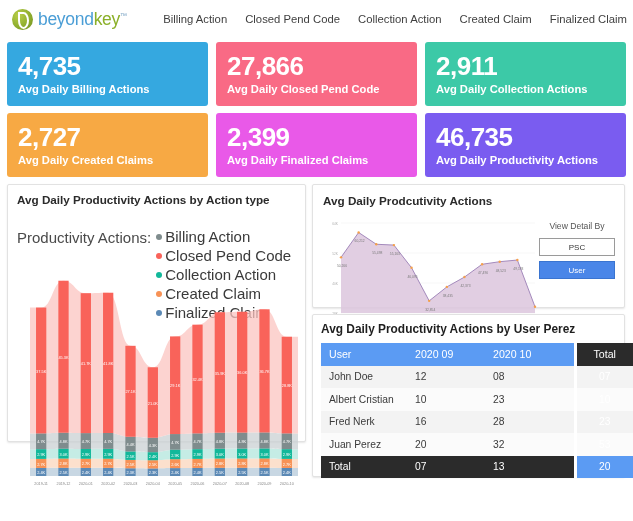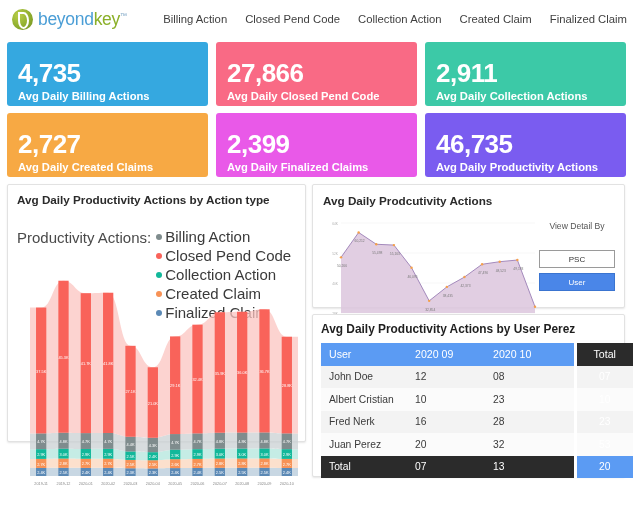--- a/index.html
+++ b/index.html
@@ -39,21 +39,21 @@
 
   
   .cards {
     display: grid;
     grid-template-columns: repeat(3, 1fr);
     gap: 7px 8px;
     padding: 4px 7px 0 7px;
   }
   .card {
     height: 64px; border-radius: 3px; color: #fff;
-    padding: 16px 11px 0 11px; overflow: hidden;
+    padding: 9px 11px 0 11px; overflow: hidden;
   }
   .card-value {
     font-size: 26px; font-weight: bold; line-height: 30px; letter-spacing: -0.5px;
   }
   .card-label { font-size: 11.2px; font-weight: bold; line-height: 16px; }
 
   
   .panels { display: flex; gap: 6px; padding: 7px 7px 6px 7px; }
   .panel {
     background: #fff; border: 1px solid #e2e2e2; border-radius: 2px;
@@ -78,21 +78,21 @@
 
   
   .stack-chart { position: absolute; left: 6px; top: 78px; width: 288px; height: 235px; }
 
   
   .line-chart { position: absolute; left: 8px; top: 30px; width: 220px; height: 112px; }
   .view-detail {
     position: absolute; right: 9px; top: 36px; width: 76px;
     display: flex; flex-direction: column; align-items: center;
   }
-  .view-detail-title { font-size: 8.6px; color: #555; margin-bottom: 19px; }
+  .view-detail-title { font-size: 8.6px; color: #555; margin-bottom: 7px; }
   .vd-btn {
     width: 76px; height: 18px; border: 1px solid #9a9a9a; background: #fff;
     font-size: 8px; color: #333; display: flex; align-items: center;
     justify-content: center; margin-bottom: 5px; cursor: pointer;
   }
   .vd-btn.active { background: #4a86e8; border-color: #3a74d0; color: #fff; }
 
   
   .dtable { width: 100%; border-collapse: collapse; margin-top: 7px; table-layout: fixed; }
   .dtable th, .dtable td {

